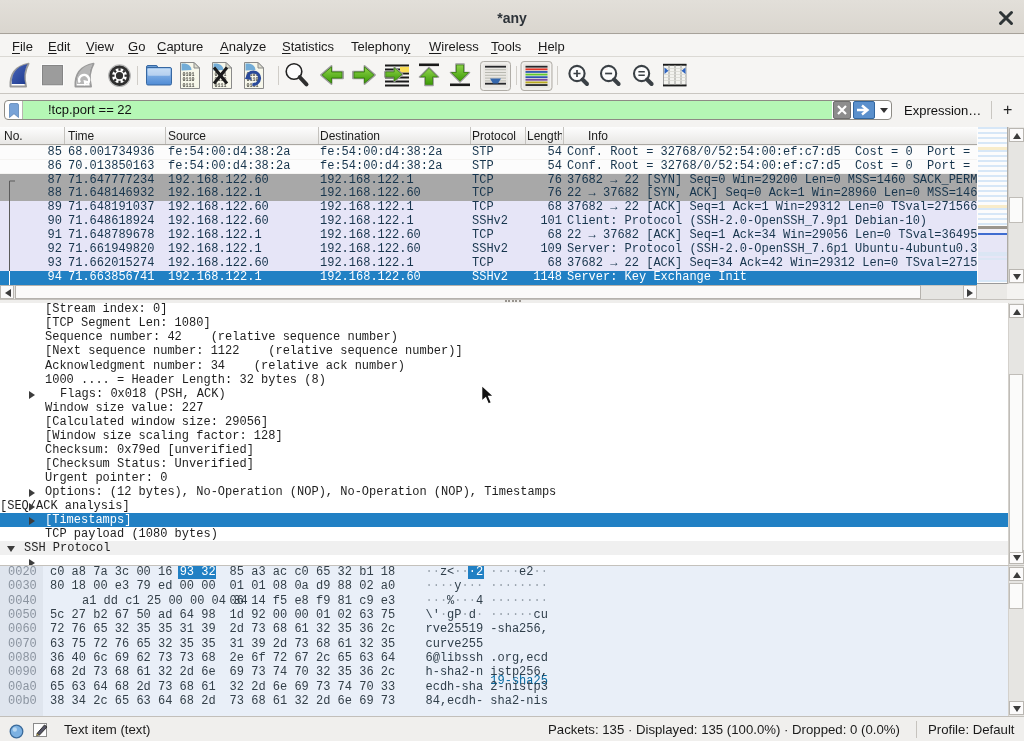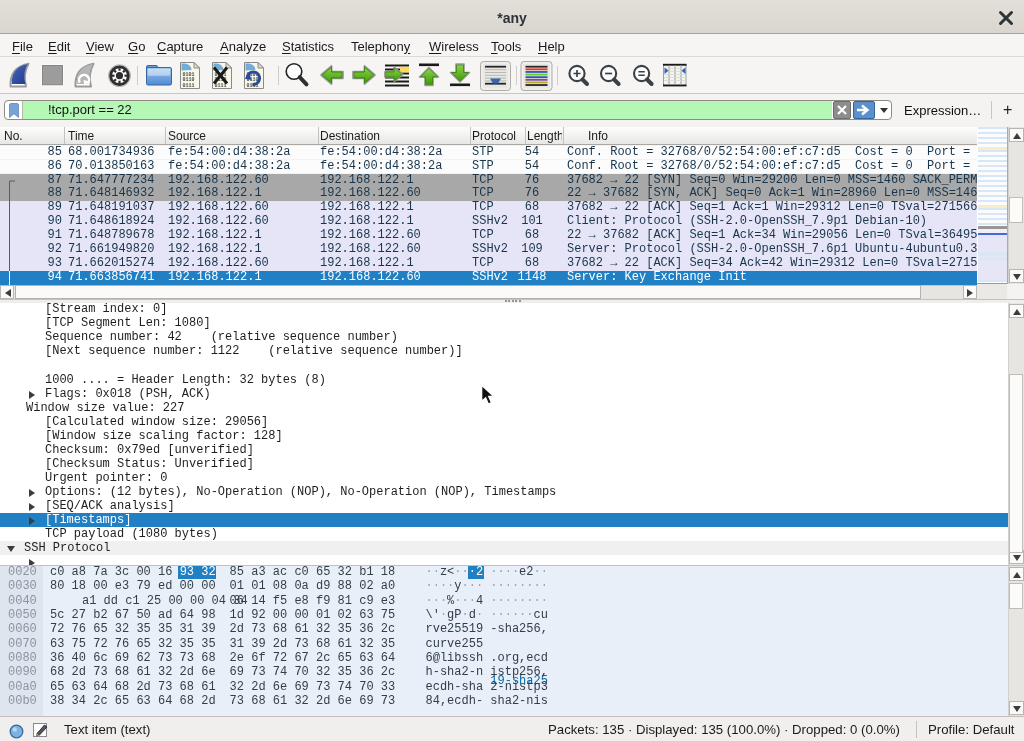--- a/index.html
+++ b/index.html
@@ -20,21 +20,21 @@
 #ftext{left:26px;top:100px;height:20px;line-height:20px;font-size:13px;color:#111;margin-left:22px;}
 #plheader{left:0;top:127px;width:977px;height:18px;
  background:linear-gradient(#fdfdfd,#e8e7e5);border-bottom:1px solid #aaa7a2;}
 .hsep{position:absolute;top:0;width:1px;height:17px;background:#c4c2be;}
 .hlab{position:absolute;top:2px;font-size:12px;color:#1c1c1c;white-space:nowrap;overflow:hidden;}
 .prow{position:absolute;left:0;width:977px;height:13.9px;overflow:hidden;}
 .prow span{position:absolute;top:0;height:13.9px;line-height:13.9px;
  font-family:"Liberation Mono",monospace;font-size:12px;white-space:pre;}
 .c-no{text-align:right;width:60px;left:2px;}
 .c-t{left:68px;}.c-s{left:168px;}.c-d{left:320px;}.c-p{left:472px;}
-.c-l{text-align:center;width:60px;left:502px;}.c-i{left:567px;}
+.c-l{text-align:right;width:60px;left:502px;}.c-i{left:567px;}
 #minimap{left:977px;top:127px;width:30px;height:157px;background:#fdfdfd;}
 #dpane{left:0;top:303px;width:1024px;height:262px;background:#ffffff;overflow:hidden;}
 .dline{position:absolute;left:0;width:1008px;height:14.03px;line-height:14.03px;
  font-family:"Liberation Mono",monospace;font-size:12px;white-space:pre;color:#1e1e1e;}
 .tri{position:absolute;width:0;height:0;}
 #hexpane{left:0;top:566px;width:1024px;height:150px;background:#e9eff8;overflow:hidden;}
 .hx{position:absolute;height:14.35px;line-height:14.35px;
  font-family:"Liberation Mono",monospace;font-size:12px;white-space:pre;}
 .adot i{font-style:normal;color:#9aa4ae;}
 #statusbar{left:0;top:716px;width:1024px;height:25px;background:#f0efed;
@@ -445,32 +445,33 @@
 <div class="abs" style="left:505px;top:300px;width:1.6px;height:1.6px;background:#86827b;border-radius:50%;"></div>
 <div class="abs" style="left:508px;top:300px;width:1.6px;height:1.6px;background:#86827b;border-radius:50%;"></div>
 <div class="abs" style="left:512px;top:300px;width:1.6px;height:1.6px;background:#86827b;border-radius:50%;"></div>
 <div class="abs" style="left:515px;top:300px;width:1.6px;height:1.6px;background:#86827b;border-radius:50%;"></div>
 <div class="abs" style="left:519px;top:300px;width:1.6px;height:1.6px;background:#86827b;border-radius:50%;"></div>
 <div id="dpane" class="abs">
 <div class="dline" style="top:-0.60px;padding-left:45px;">[Stream index: 0]</div>
 <div class="dline" style="top:13.43px;padding-left:45px;">[TCP Segment Len: 1080]</div>
 <div class="dline" style="top:27.46px;padding-left:45px;">Sequence number: 42    (relative sequence number)</div>
 <div class="dline" style="top:41.49px;padding-left:45px;">[Next sequence number: 1122    (relative sequence number)]</div>
+<div class="dline" style="top:55.52px;padding-left:45px;">Acknowledgment number: 34    (relative ack number)</div>
 <div class="dline" style="top:69.55px;padding-left:45px;">1000 .... = Header Length: 32 bytes (8)</div>
-<div class="dline" style="top:83.58px;padding-left:45px;">Flags: 0x018 (PSH, ACK)</div>
+<div class="dline" style="top:83.58px;padding-left:60px;">Flags: 0x018 (PSH, ACK)</div>
 <div class="tri abs" style="left:29px;top:87.58px;border-left:6px solid #3c3c3c;border-top:4.5px solid transparent;border-bottom:4.5px solid transparent;"></div>
-<div class="dline" style="top:97.61px;padding-left:26px;">Window size value: 227</div>
+<div class="dline" style="top:97.61px;padding-left:45px;">Window size value: 227</div>
 <div class="dline" style="top:111.64px;padding-left:45px;">[Calculated window size: 29056]</div>
 <div class="dline" style="top:125.67px;padding-left:45px;">[Window size scaling factor: 128]</div>
 <div class="dline" style="top:139.70px;padding-left:45px;">Checksum: 0x79ed [unverified]</div>
 <div class="dline" style="top:153.73px;padding-left:45px;">[Checksum Status: Unverified]</div>
 <div class="dline" style="top:167.76px;padding-left:45px;">Urgent pointer: 0</div>
 <div class="dline" style="top:181.79px;padding-left:45px;">Options: (12 bytes), No-Operation (NOP), No-Operation (NOP), Timestamps</div>
 <div class="tri abs" style="left:29px;top:185.79px;border-left:6px solid #3c3c3c;border-top:4.5px solid transparent;border-bottom:4.5px solid transparent;"></div>
-<div class="dline" style="top:195.82px;padding-left:45px;">[SEQ/ACK analysis]</div>
+<div class="dline" style="top:195.82px;">[SEQ/ACK analysis]</div>
 <div class="tri abs" style="left:29px;top:199.82px;border-left:6px solid #3c3c3c;border-top:4.5px solid transparent;border-bottom:4.5px solid transparent;"></div>
 <div class="dline" style="top:209.85px;padding-left:45px;background:#2180c4;color:#ffffff;">[Timestamps]</div>
 <div class="tri abs" style="left:29px;top:213.85px;border-left:6px solid #3c3c3c;border-top:4.5px solid transparent;border-bottom:4.5px solid transparent;"></div>
 <div class="dline" style="top:223.88px;padding-left:45px;">TCP payload (1080 bytes)</div>
 <div class="dline" style="top:237.91px;padding-left:24px;background:#f0f0f0;color:#1e1e1e;">SSH Protocol</div>
 <div class="tri abs" style="left:7px;top:243.41px;border-top:6px solid #3c3c3c;border-left:4.5px solid transparent;border-right:4.5px solid transparent;"></div>
 <div class="tri abs" style="left:29px;top:255.94px;border-left:6px solid #3c3c3c;border-top:4.5px solid transparent;border-bottom:4.5px solid transparent;"></div>
 </div>
 <div class="vsb abs" style="top:303px;height:262px;"></div>
 <div class="sbbtn abs" style="top:304px;"></div>

